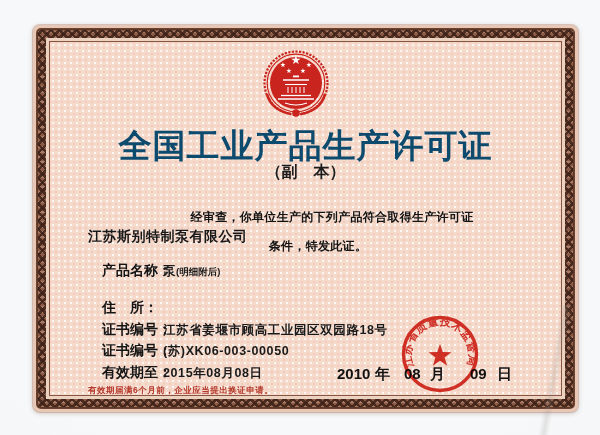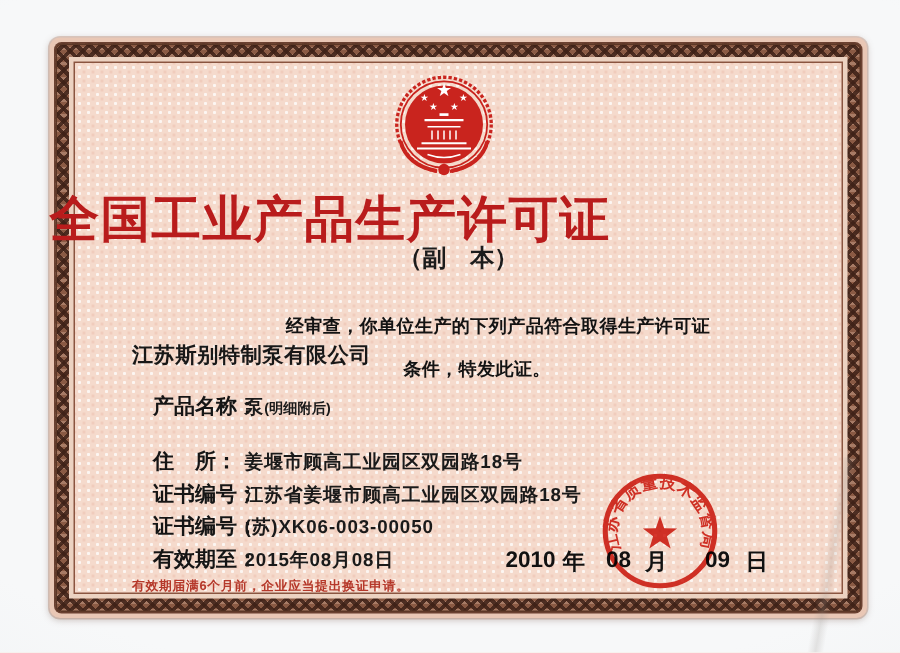--- a/index.html
+++ b/index.html
@@ -46,22 +46,22 @@
     background-position:0 0, 3px 3px;
     border:1px solid #8a5540;
     box-shadow:0 0 0 3px #ecd2c1;
   }
   .abs { position:absolute; }
   .cjk { color:#181818; font-weight:bold;margin-top:44px; }
 
   .emblem { left:224px; top:24px; width:78px; height:74px; }
 
   .title {
-    left:0; right:0; top:99px; text-align:left;
-    font-size:33px; font-weight:bold; color:#b91c1c; letter-spacing:1px;
+    left:0; right:0; top:99px; text-align:center;
+    font-size:33px; font-weight:bold; color:#0c4a6e; letter-spacing:1px;
     white-space:nowrap;
   }
   .subtitle {
     left:0; right:0; top:137px; text-align:center;
     font-size:16px; font-weight:bold; color:#1c1c1c;
   }
   .company { left:55px; top:159px; font-size:14px; letter-spacing:.5px; }
   .statement {
     left:42px; top:178px; width:486px;
     font-size:12px; font-weight:bold; color:#131313;
@@ -136,21 +136,20 @@
       <div class="l1">经审查，你单位生产的下列产品符合取得生产许可证</div>
       <div class="l2">条件，特发此证。</div>
     </div>
 
     <div class="abs frow row-product">
       <span class="lbl">产品名称：</span>
       <span class="val"><span>泵</span><span class="note">(明细附后)</span></span>
     </div>
     <div class="abs frow row-address">
       <span class="lbl">住　所：</span>
-      <span class="val">姜堰市顾高工业园区双园路18号</span>
     </div>
     <div class="abs frow row-prodaddr">
       <span class="lbl">证书编号：</span>
       <span class="val">江苏省姜堰市顾高工业园区双园路18号</span>
     </div>
     <div class="abs frow row-certno">
       <span class="lbl">证书编号：</span>
       <span class="val">(苏)XK06-003-00050</span>
     </div>
     <div class="abs frow row-expiry">

